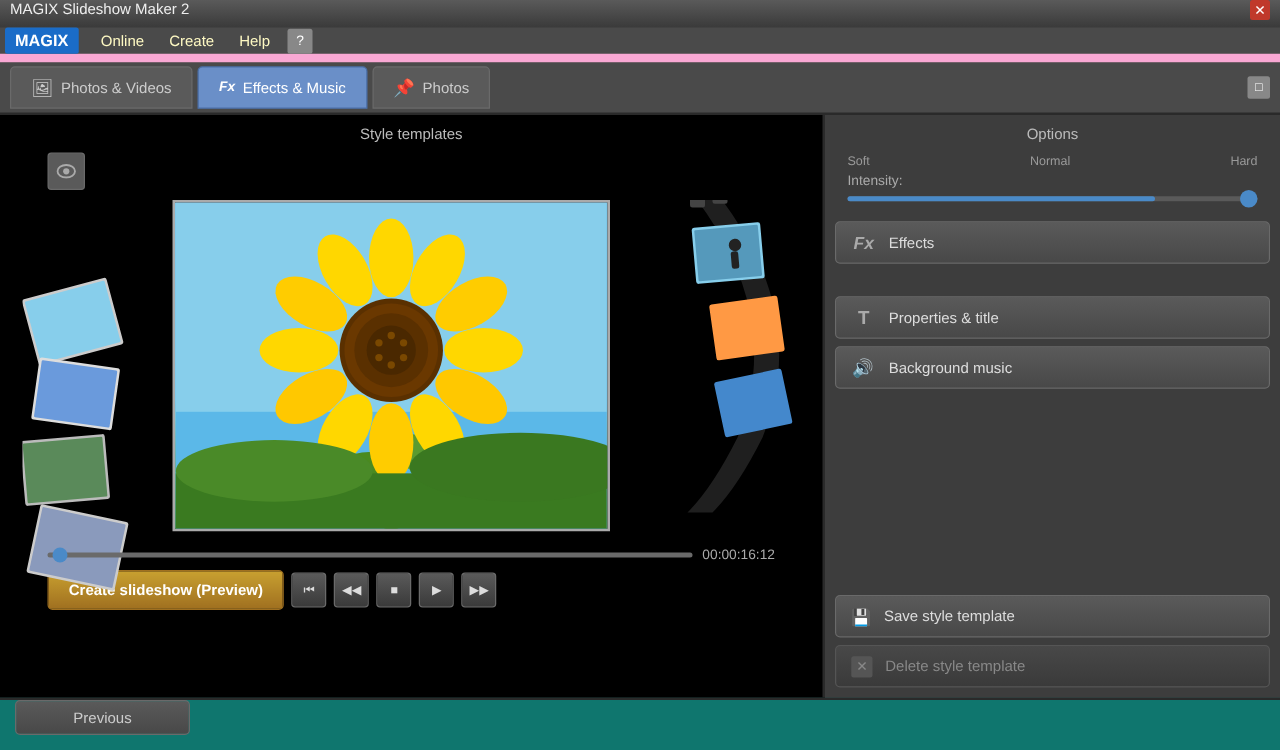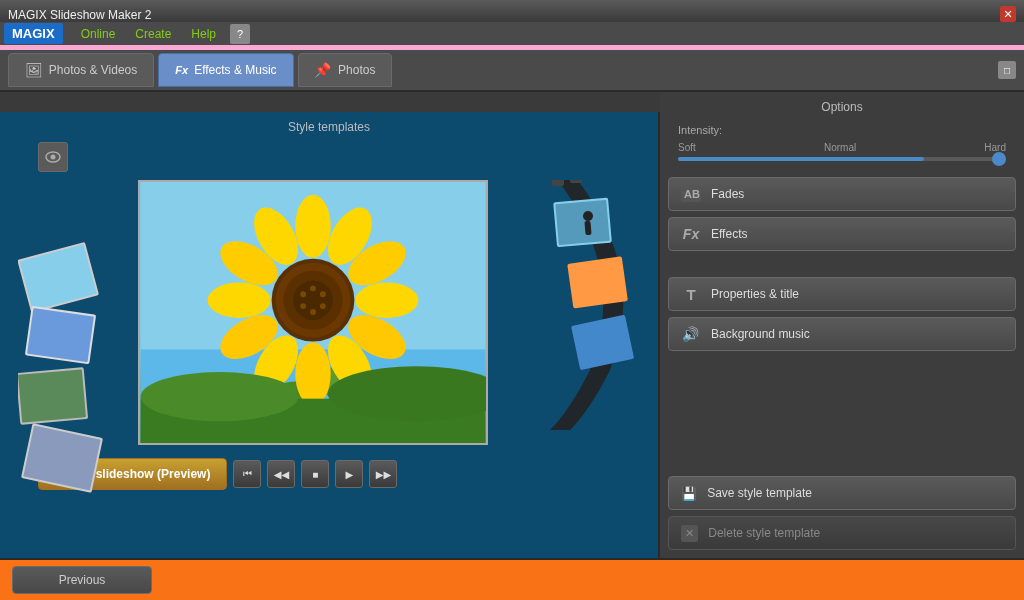--- a/index.html
+++ b/index.html
@@ -11,21 +11,21 @@
       font-size: 12px;
       background: #3a3a3a;
       color: #ddd;
     }
 
     
     #title-bar {
       height: 22px;
       background: linear-gradient(to bottom, #5a5a5a, #3a3a3a);
       display: flex;
-      align-items: flex-end;
+      align-items: flex-start;
       justify-content: space-between;
       padding: 0 8px;
       color: #eee;
       font-size: 12px;
     }
     #title-bar-close {
       width: 16px;
       height: 16px;
       background: #c0392b;
       border-radius: 2px;
@@ -37,34 +37,34 @@
       cursor: pointer;
     }
 
     
     #menu-bar {
       height: 28px;
       background: #4a4a4a;
       display: flex;
       align-items: center;
       padding: 0 4px;
-      border-bottom: 5px solid #f9a8d4;
+      border-bottom: 7px solid #f9a8d4;
     }
     .magix-logo {
       background: #1a6cc8;
       color: white;
       font-weight: bold;
       font-size: 13px;
       padding: 3px 8px;
       margin-right: 8px;
       border-radius: 2px;
     }
     .menu-item {
       padding: 4px 10px;
-      color: #84cc16;
+      color: #fef9c3;
       cursor: pointer;
       font-size: 12px;
     }
     .menu-help-icon {
       width: 20px;
       height: 20px;
       background: #888;
       border-radius: 2px;
       display: flex;
       align-items: center;
@@ -128,27 +128,26 @@
     
     #main-content {
       display: flex;
       height: calc(600px - 22px - 28px - 42px - 42px);
       
     }
 
     
     #left-panel {
       width: 660px;
-      background: #0c4a6e;
+      background: #000000;
       display: flex;
       flex-direction: column;
       padding: 8px;
       position: relative;
       border-right: 2px solid #2a2a2a;
-      margin-top: 20px;
     }
     #section-title-style {
       text-align: center;
       color: #bbb;
       font-size: 12px;
       margin-bottom: 8px;
     }
     #style-selector-row {
       display: flex;
       align-items: center;
@@ -419,24 +418,24 @@
       gap: 10px;
       padding: 0 12px;
       cursor: pointer;
       color: #888;
       font-size: 12px;
     }
 
     
     #bottom-bar {
       height: 42px;
-      background: #f97316;
+      background: #0f766e;
       border-top: 2px solid #2a2a2a;
       display: flex;
-      align-items: center;
+      align-items: flex-start;
       justify-content: space-between;
       padding: 0 12px;
     }
     .nav-btn {
       width: 140px;
       height: 28px;
       background: linear-gradient(to bottom, #5a5a5a, #484848);
       border: 1px solid #6a6a6a;
       border-radius: 4px;
       display: flex;
@@ -575,51 +574,53 @@
 
           <rect x="87" y="32" width="51" height="41" rx="1" fill="#5599bb" transform="rotate(-5 112 52)"></rect>
 
           <ellipse cx="118" cy="46" rx="5" ry="5" fill="#222" transform="rotate(-5 118 46)"></ellipse>
           <rect x="115" y="51" width="6" height="14" rx="2" fill="#222" transform="rotate(-5 118 58)"></rect>
         </svg>
       </div>
     </div>
 
     <div id="playback-area">
+      <div id="progress-bar-row">
+        <div id="progress-track">
+          <div id="progress-thumb"></div>
+        </div>
+        <span id="time-display">00:00:16:12</span>
+      </div>
       <div id="controls-row">
         <button id="create-preview-btn">Create slideshow (Preview)</button>
         <div class="transport-btn">⏮</div>
         <div class="transport-btn">◀◀</div>
         <div class="transport-btn">■</div>
         <div class="transport-btn">▶</div>
         <div class="transport-btn">▶▶</div>
       </div>
     </div>
   </div>
 
   <div id="right-panel">
     <div id="section-title-options">Options</div>
 
     <div id="intensity-section">
-      <div id="intensity-label">Intensity:</div>
       <div id="intensity-labels-row">
         <span>Soft</span>
         <span>Normal</span>
         <span>Hard</span>
       </div>
+      <div id="intensity-label">Intensity:</div>
       <div id="intensity-slider-track">
         <div id="intensity-slider-fill"></div>
         <div id="intensity-slider-thumb"></div>
       </div>
     </div>
 
-    <div class="option-btn">
-      <span class="option-btn-icon" style="font-size:11px;font-weight:bold;background:#555;padding:2px 3px;border-radius:2px;">AB</span>
-      <span>Fades</span>
-    </div>
 
     <div class="option-btn">
       <span class="option-btn-icon" style="font-style:italic;font-weight:bold;">Fx</span>
       <span>Effects</span>
     </div>
 
     <div class="option-btn-separator"></div>
 
     <div class="option-btn" style="margin-top:8px;">
       <span class="option-btn-icon" style="font-size:15px;font-weight:bold;">T</span>

